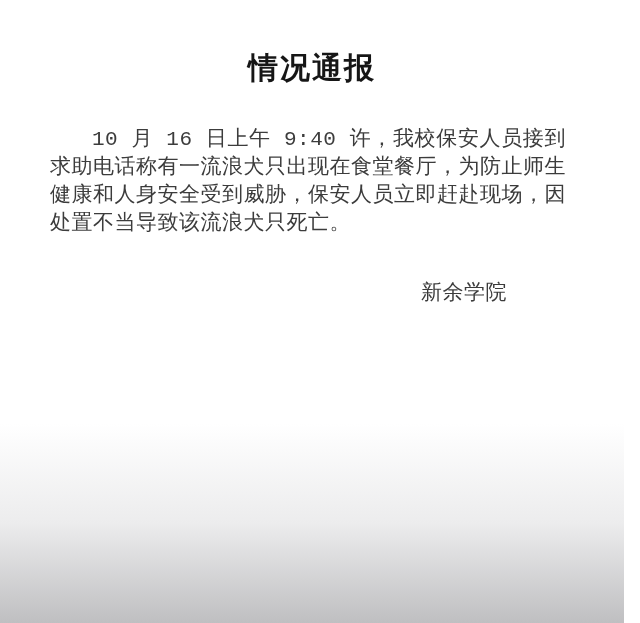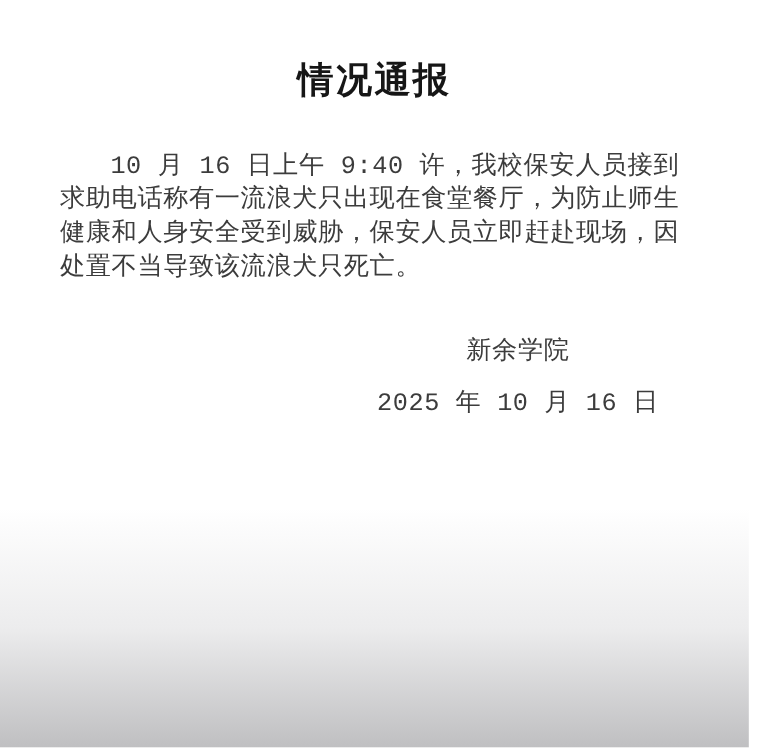--- a/index.html
+++ b/index.html
@@ -62,16 +62,15 @@
 <div class="page">
 
   <h1 class="title">情况通报</h1>
 
   <div class="body-text">
     <p>10 月 16 日上午 9:40 许，我校保安人员接到求助电话称有一流浪犬只出现在食堂餐厅，为防止师生健康和人身安全受到威胁，保安人员立即赶赴现场，因处置不当导致该流浪犬只死亡。</p>
   </div>
 
   <div class="signature">
     <div class="sig-name">新余学院</div>
-    <div class="sig-date">2025 年 10 月 16 日</div>
   </div>
 
 </div>
 
 </body></html>

